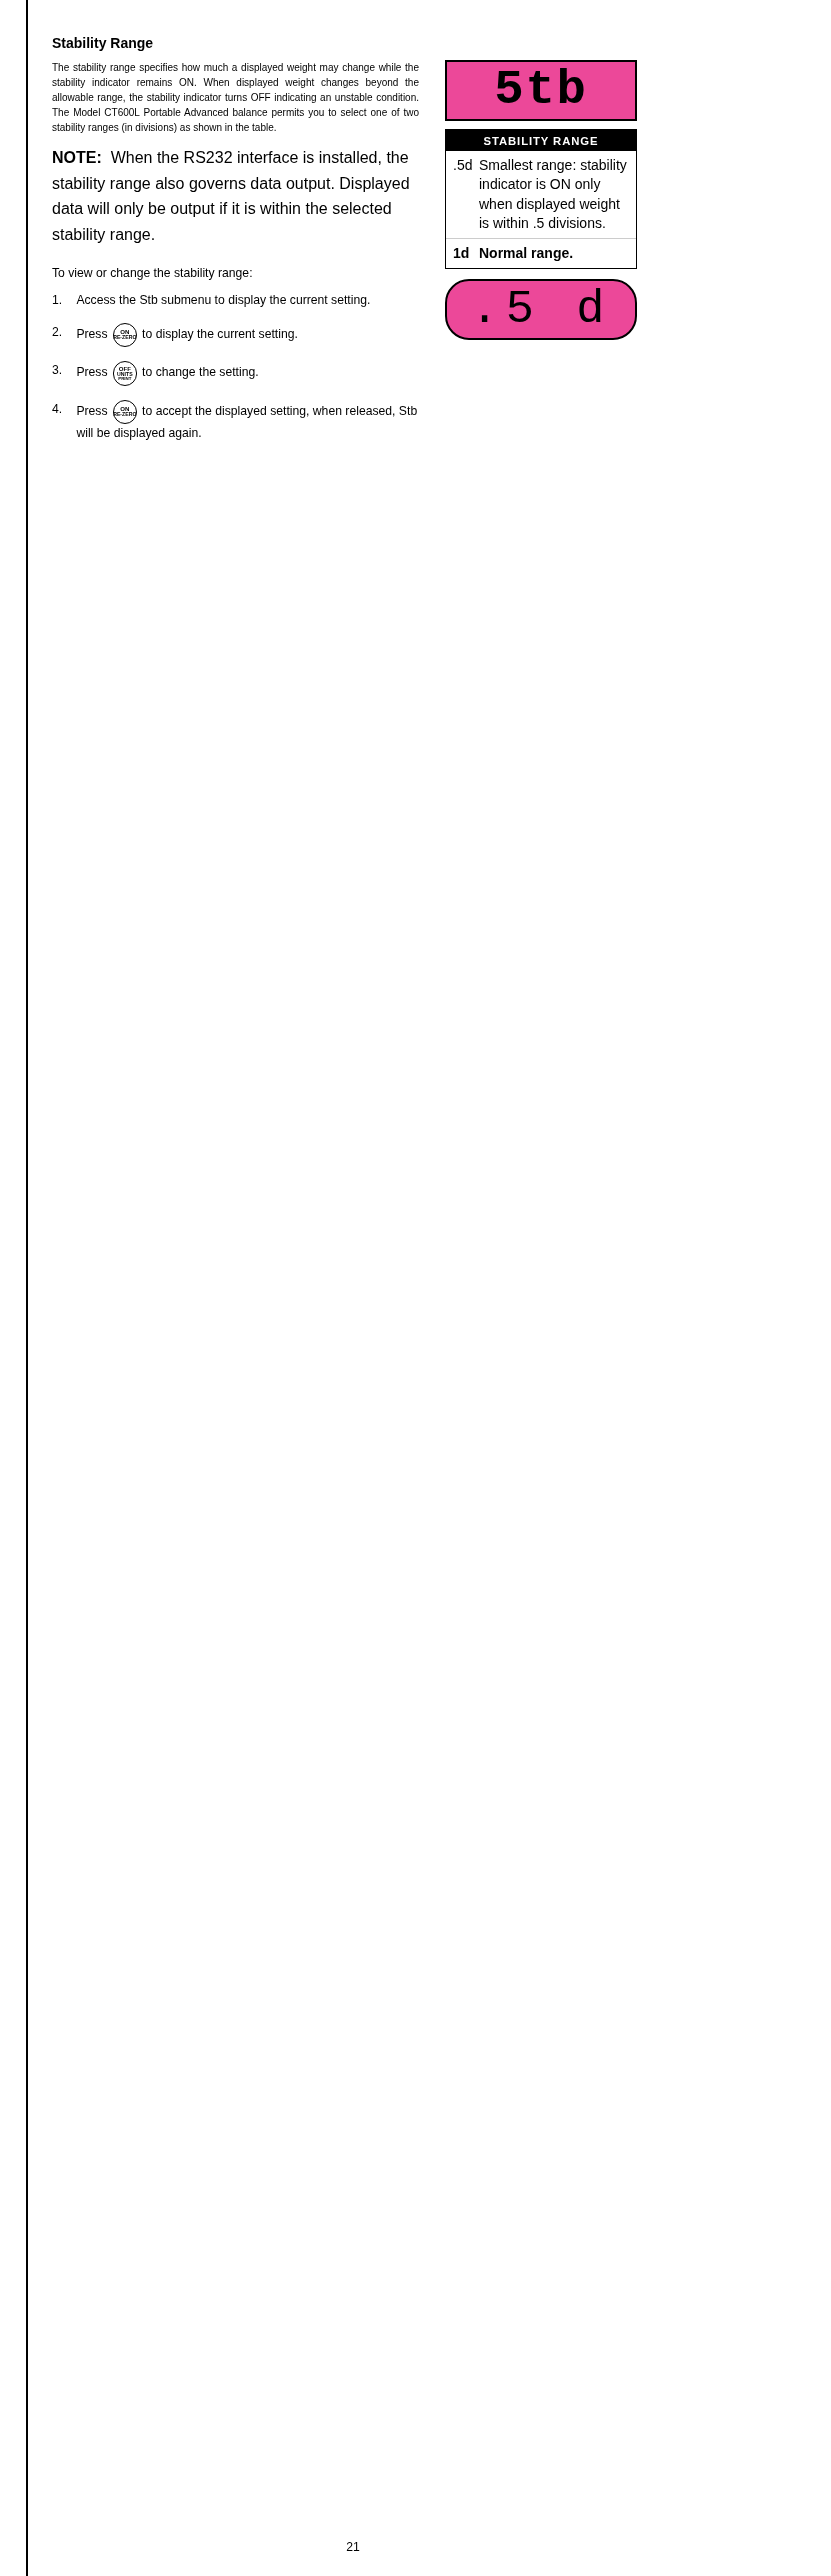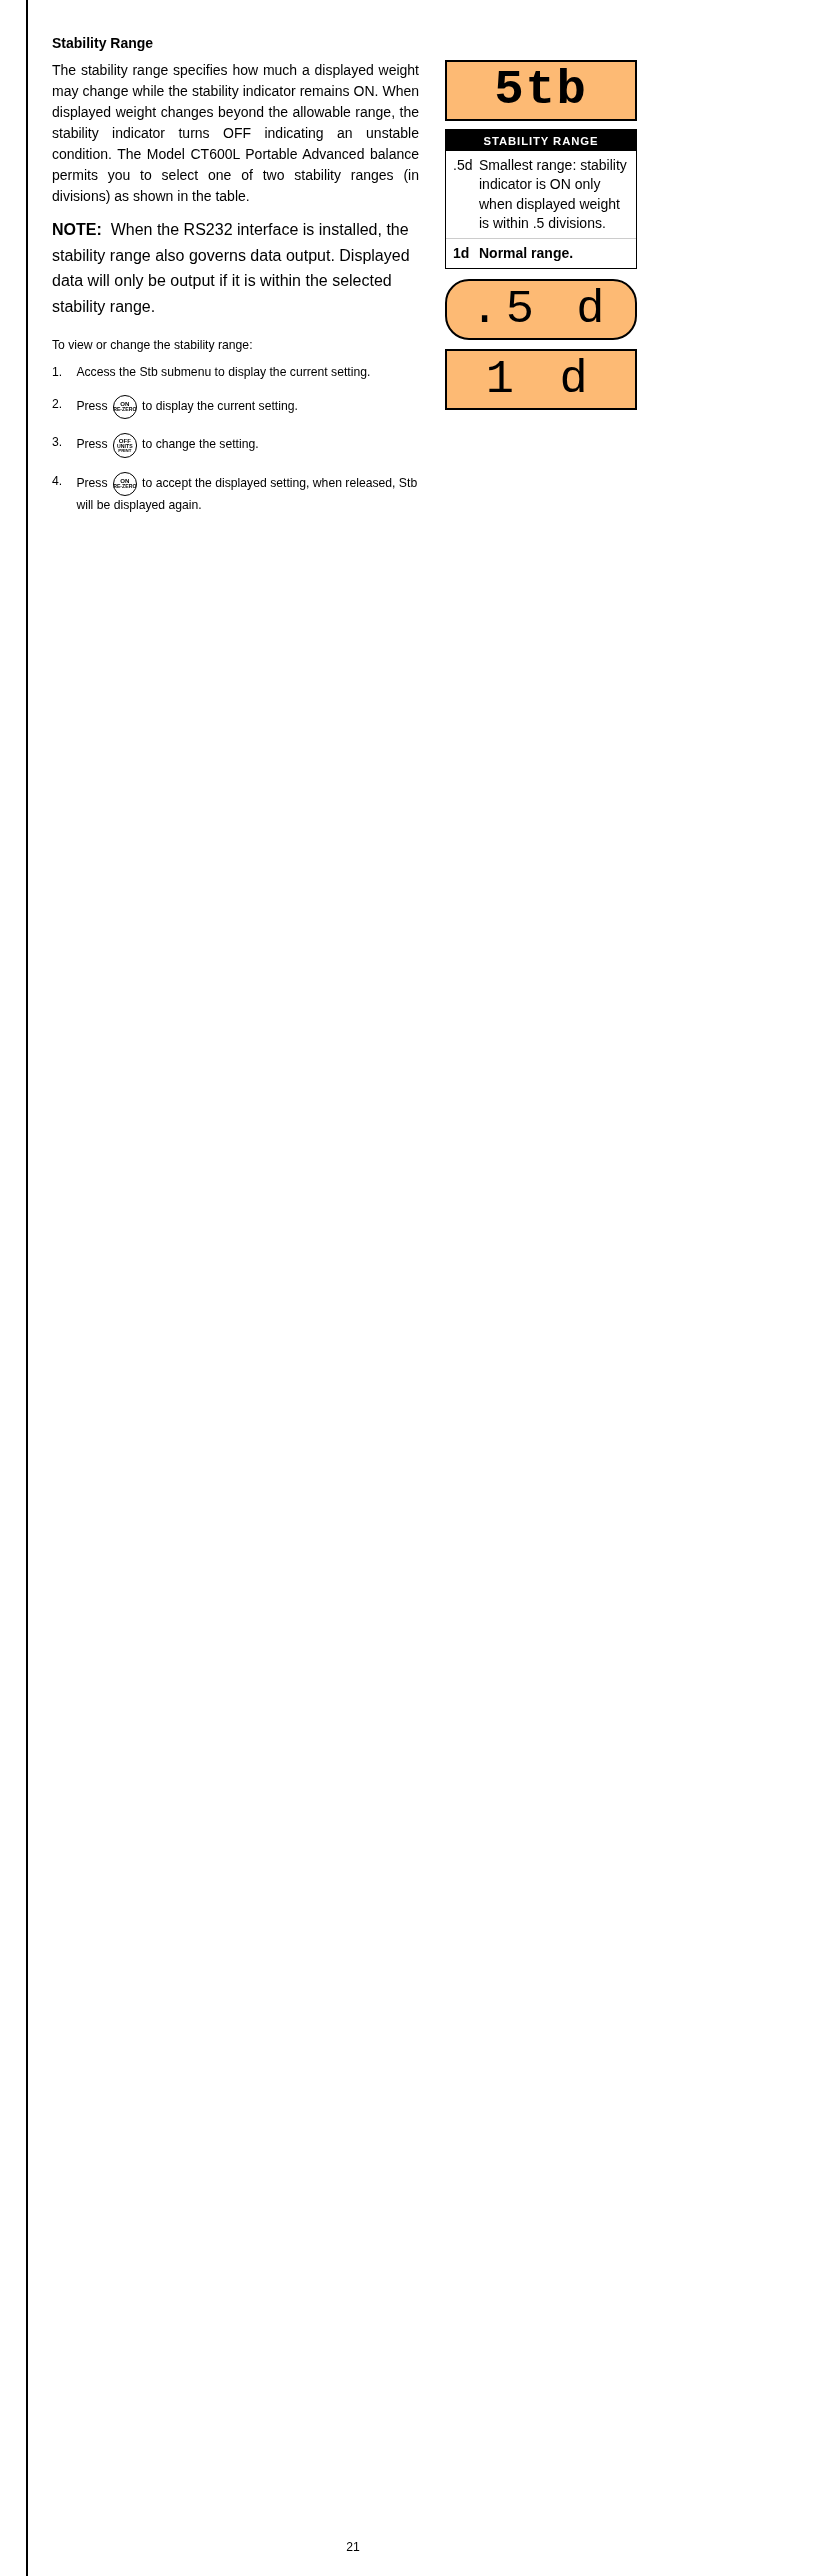--- a/index.html
+++ b/index.html
@@ -42,21 +42,21 @@
       max-width: 418px;
     }
 
     .right-column {
       width: 209px;
       flex-shrink: 0;
     }
 
     .body-text {
       font-family: Arial, Helvetica, sans-serif;
-      font-size: 14px;
+      font-size: 10px;
       line-height: 1.5;
       margin-bottom: 10.5px;
       text-align: justify;
     }
 
     .note-text {
       font-family: Arial, Helvetica, sans-serif;
       font-size: 16px;
       line-height: 1.6;
       margin-bottom: 16px;
@@ -116,21 +116,21 @@
 
     
     .display-box {
       border: 2.6px solid #000;
       width: 192px;
       height: 61px;
       display: flex;
       align-items: center;
       justify-content: center;
       margin-bottom: 8.7px;
-      background: #fdba74;
+      background: #ec4899;
     }
 
     .display-text {
       font-family: 'Courier New', Courier, monospace;
       font-size: 45px;
       font-weight: bold;
       letter-spacing: 3.5px;
       color: #000;
     }
 
@@ -307,22 +307,19 @@
             <span class="stability-label stability-bold">1d</span>
             <span class="stability-desc stability-bold">Normal range.</span>
           </div>
         </div>
       </div>
 
       <div class="display-box" style="margin-top: 10.5px; border-radius: 24px;">
         <span class="display-text-small" style="font-size:47px; font-weight:normal; letter-spacing:7px;">.5 d</span>
       </div>
 
-      <div class="display-box">
-        <span class="display-text-small" style="font-size:47px; font-weight:normal; letter-spacing:8.7px;">1 d</span>
-      </div>
 
     </div>
   </div>
 
   <div class="page-number">21</div>
 </div>
 
 
 </body></html>

